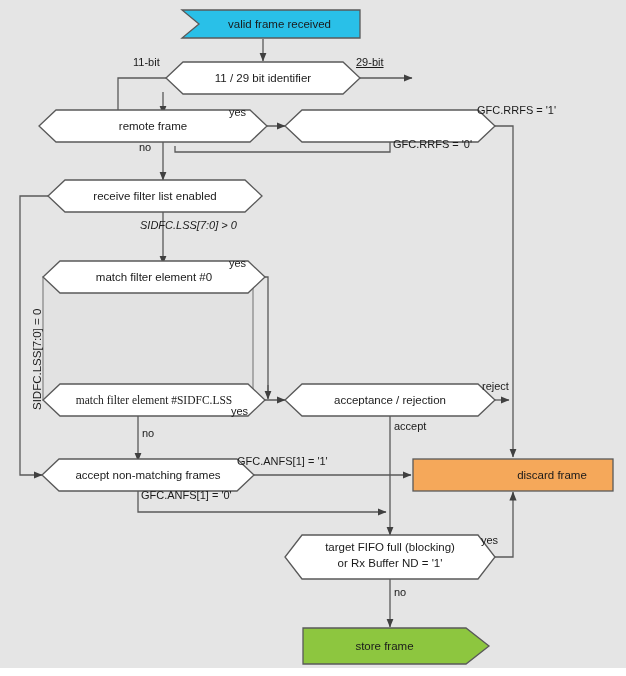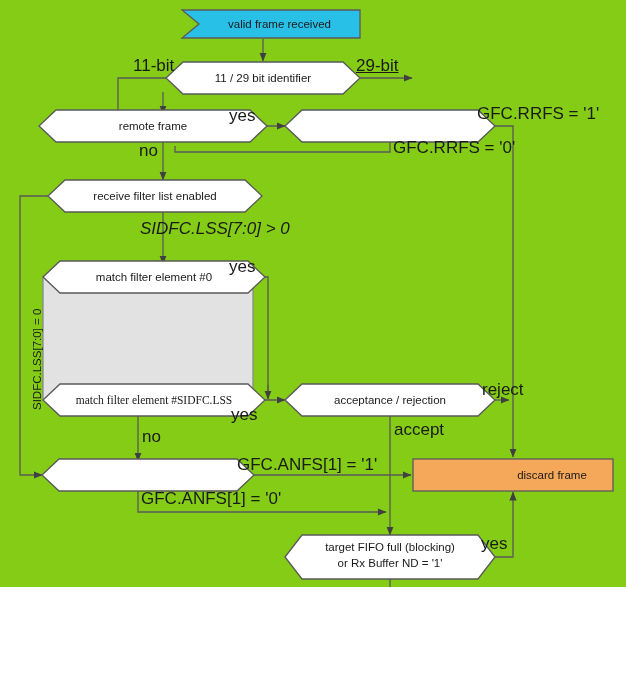--- a/index.html
+++ b/index.html
@@ -1,19 +1,19 @@
 <!DOCTYPE html>
 <html><head>
 <meta charset="utf-8">
 <style>
   html,body{margin:0;padding:0;background:#ffffff;}
   body{width:626px;height:676px;font-family:"Liberation Sans",sans-serif;}
-  #canvas{position:relative;width:626px;height:587px;overflow:hidden;background:#84cc16;}
+  #canvas{position:relative;width:626px;height:668px;overflow:hidden;background:#e5e5e5;}
   svg{position:absolute;left:0;top:0;width:626px;height:676px;}
-  .lbl{position:absolute;font-size:17px;color:#1a1a1a;white-space:nowrap;line-height:1.15;}
+  .lbl{position:absolute;font-size:11px;color:#1a1a1a;white-space:nowrap;line-height:1.15;}
   .shapetext{position:absolute;font-size:11.5px;color:#1a1a1a;white-space:nowrap;
              text-align:center;line-height:1.25;}
   .vlbl{position:absolute;font-size:11.5px;color:#1a1a1a;white-space:nowrap;
         transform-origin:0 0;transform:rotate(-90deg);}
 </style>
 </head>
 <body>
 
 <div id="canvas">
 
@@ -96,20 +96,21 @@
 
 
   <div class="shapetext" style="left:65px;top:189px;width:180px;">receive filter list enabled</div>
 
   <div class="shapetext" style="left:60px;top:270px;width:188px;">match filter element #0</div>
 
   <div class="shapetext" style="left:36px;top:393px;width:236px;font-family:Liberation Serif, serif;">match filter element #SIDFC.LSS</div>
 
   <div class="shapetext" style="left:302px;top:393px;width:176px;">acceptance / rejection</div>
 
+  <div class="shapetext" style="left:59px;top:468px;width:178px;">accept non-matching frames</div>
 
   <div class="shapetext" style="left:302px;top:540px;width:176px;">target FIFO full (blocking)</div>
   <div class="shapetext" style="left:302px;top:556px;width:176px;">or Rx Buffer ND = '1'</div>
 
   <div class="shapetext" style="left:413px;top:468px;width:200px;padding-left:39px;">discard frame</div>
 
   <div class="shapetext" style="left:303px;top:639px;width:163px;">store frame</div>
 
   <div class="lbl" style="left:133px;top:56px;">11-bit</div>
   <div class="lbl" style="left:356px;top:56px;text-decoration:underline;">29-bit</div>

